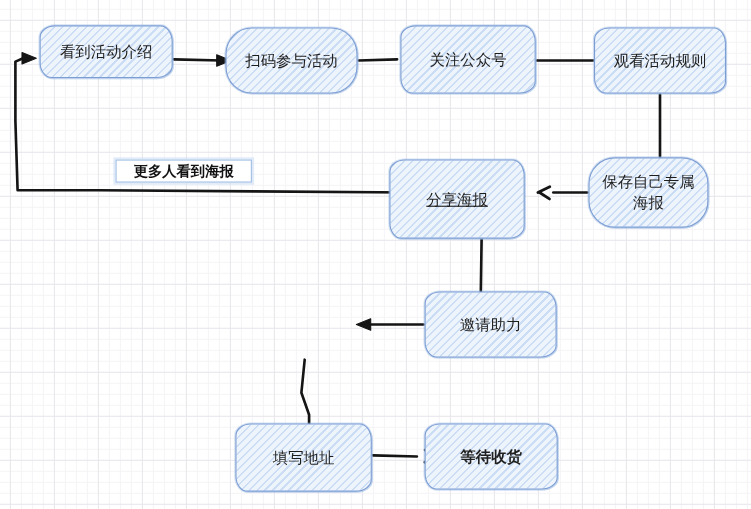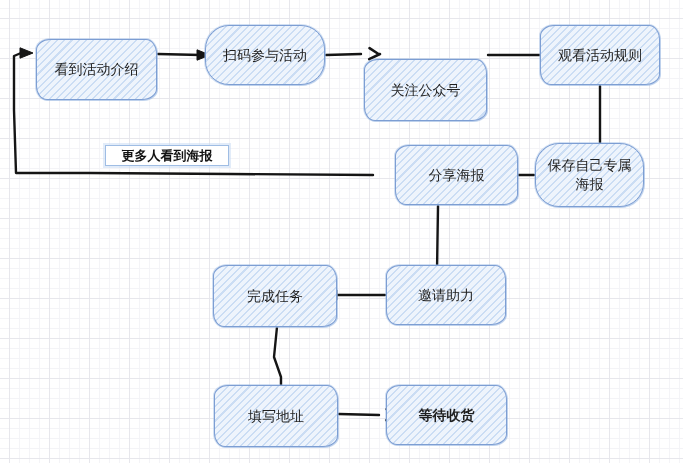--- a/index.html
+++ b/index.html
@@ -85,27 +85,26 @@
       </g>
       <g>
         <path class="edge-line" d="M277 327 L274 357 L281 377 L281 391"></path>
         <polygon class="edge-head-solid" points="282,402 286.0016799750793,388.58260243649875 275.6443906278152,389.52417419534095"></polygon>
       </g>
       <g>
         <path class="edge-line" d="M339 414 L379 415"></path>
         <path class="edge-head-sketch" d="M386.2 420.2 L397 415 M386.5 409.2 L395.5 415.0"></path>
       </g>
     </svg>
-    <div class="node" style="left: 36px; top: 23px; width: 121px; height: 61px; margin-top: 16px;"><span>看到活动介绍</span></div>
+    <div class="node" style="left: 36px; top: 23px; width: 121px; height: 48px;"><span>看到活动介绍</span></div>
     <div class="node" style="left: 205px; top: 25px; width: 120px; height: 60px; border-radius: 24px;"><span>扫码参与活动</span></div>
-    <div class="node" style="left: 364px; top: 23px; width: 123px; height: 62px; margin-top: 36px;"><span>关注公众号</span></div>
+    <div class="node" style="left: 364px; top: 23px; width: 123px; height: 62px;"><span>关注公众号</span></div>
     <div class="node" style="left: 540px; top: 25px; width: 120px; height: 60px;"><span>观看活动规则</span></div>
     <div class="node" style="left: 535px; top: 143px; width: 109px; height: 64px; border-radius: 24px;"><span>保存自己专属
 海报</span></div>
-    <div class="node" style="left: 395px; top: 145px; width: 123px; height: 60px;"><span>分享海报</span></div>
-    <div class="node" style="left: 213px; top: 265px; width: 124px; height: 62px;"><span>完成任务</span></div>
+    <div class="node" style="left: 354px; top: 145px; width: 123px; height: 72px; text-decoration: underline;"><span>分享海报</span></div>
     <div class="node" style="left: 386px; top: 265px; width: 120px; height: 60px; justify-content: center;"><span>邀请助力</span></div>
     <div class="node bold" style="left: 386px; top: 385px; width: 121px; height: 60px;"><span>等待收货</span></div>
     <div class="node" style="left: 214px; top: 385px; width: 124px; height: 62px;"><span>填写地址</span></div>
     <div class="edge-label" style="left: 105px; top: 145px; width: 124px; height: 21px;">
       <span>更多人看到海报</span>
     </div>
   </div>
 
 </body></html>

